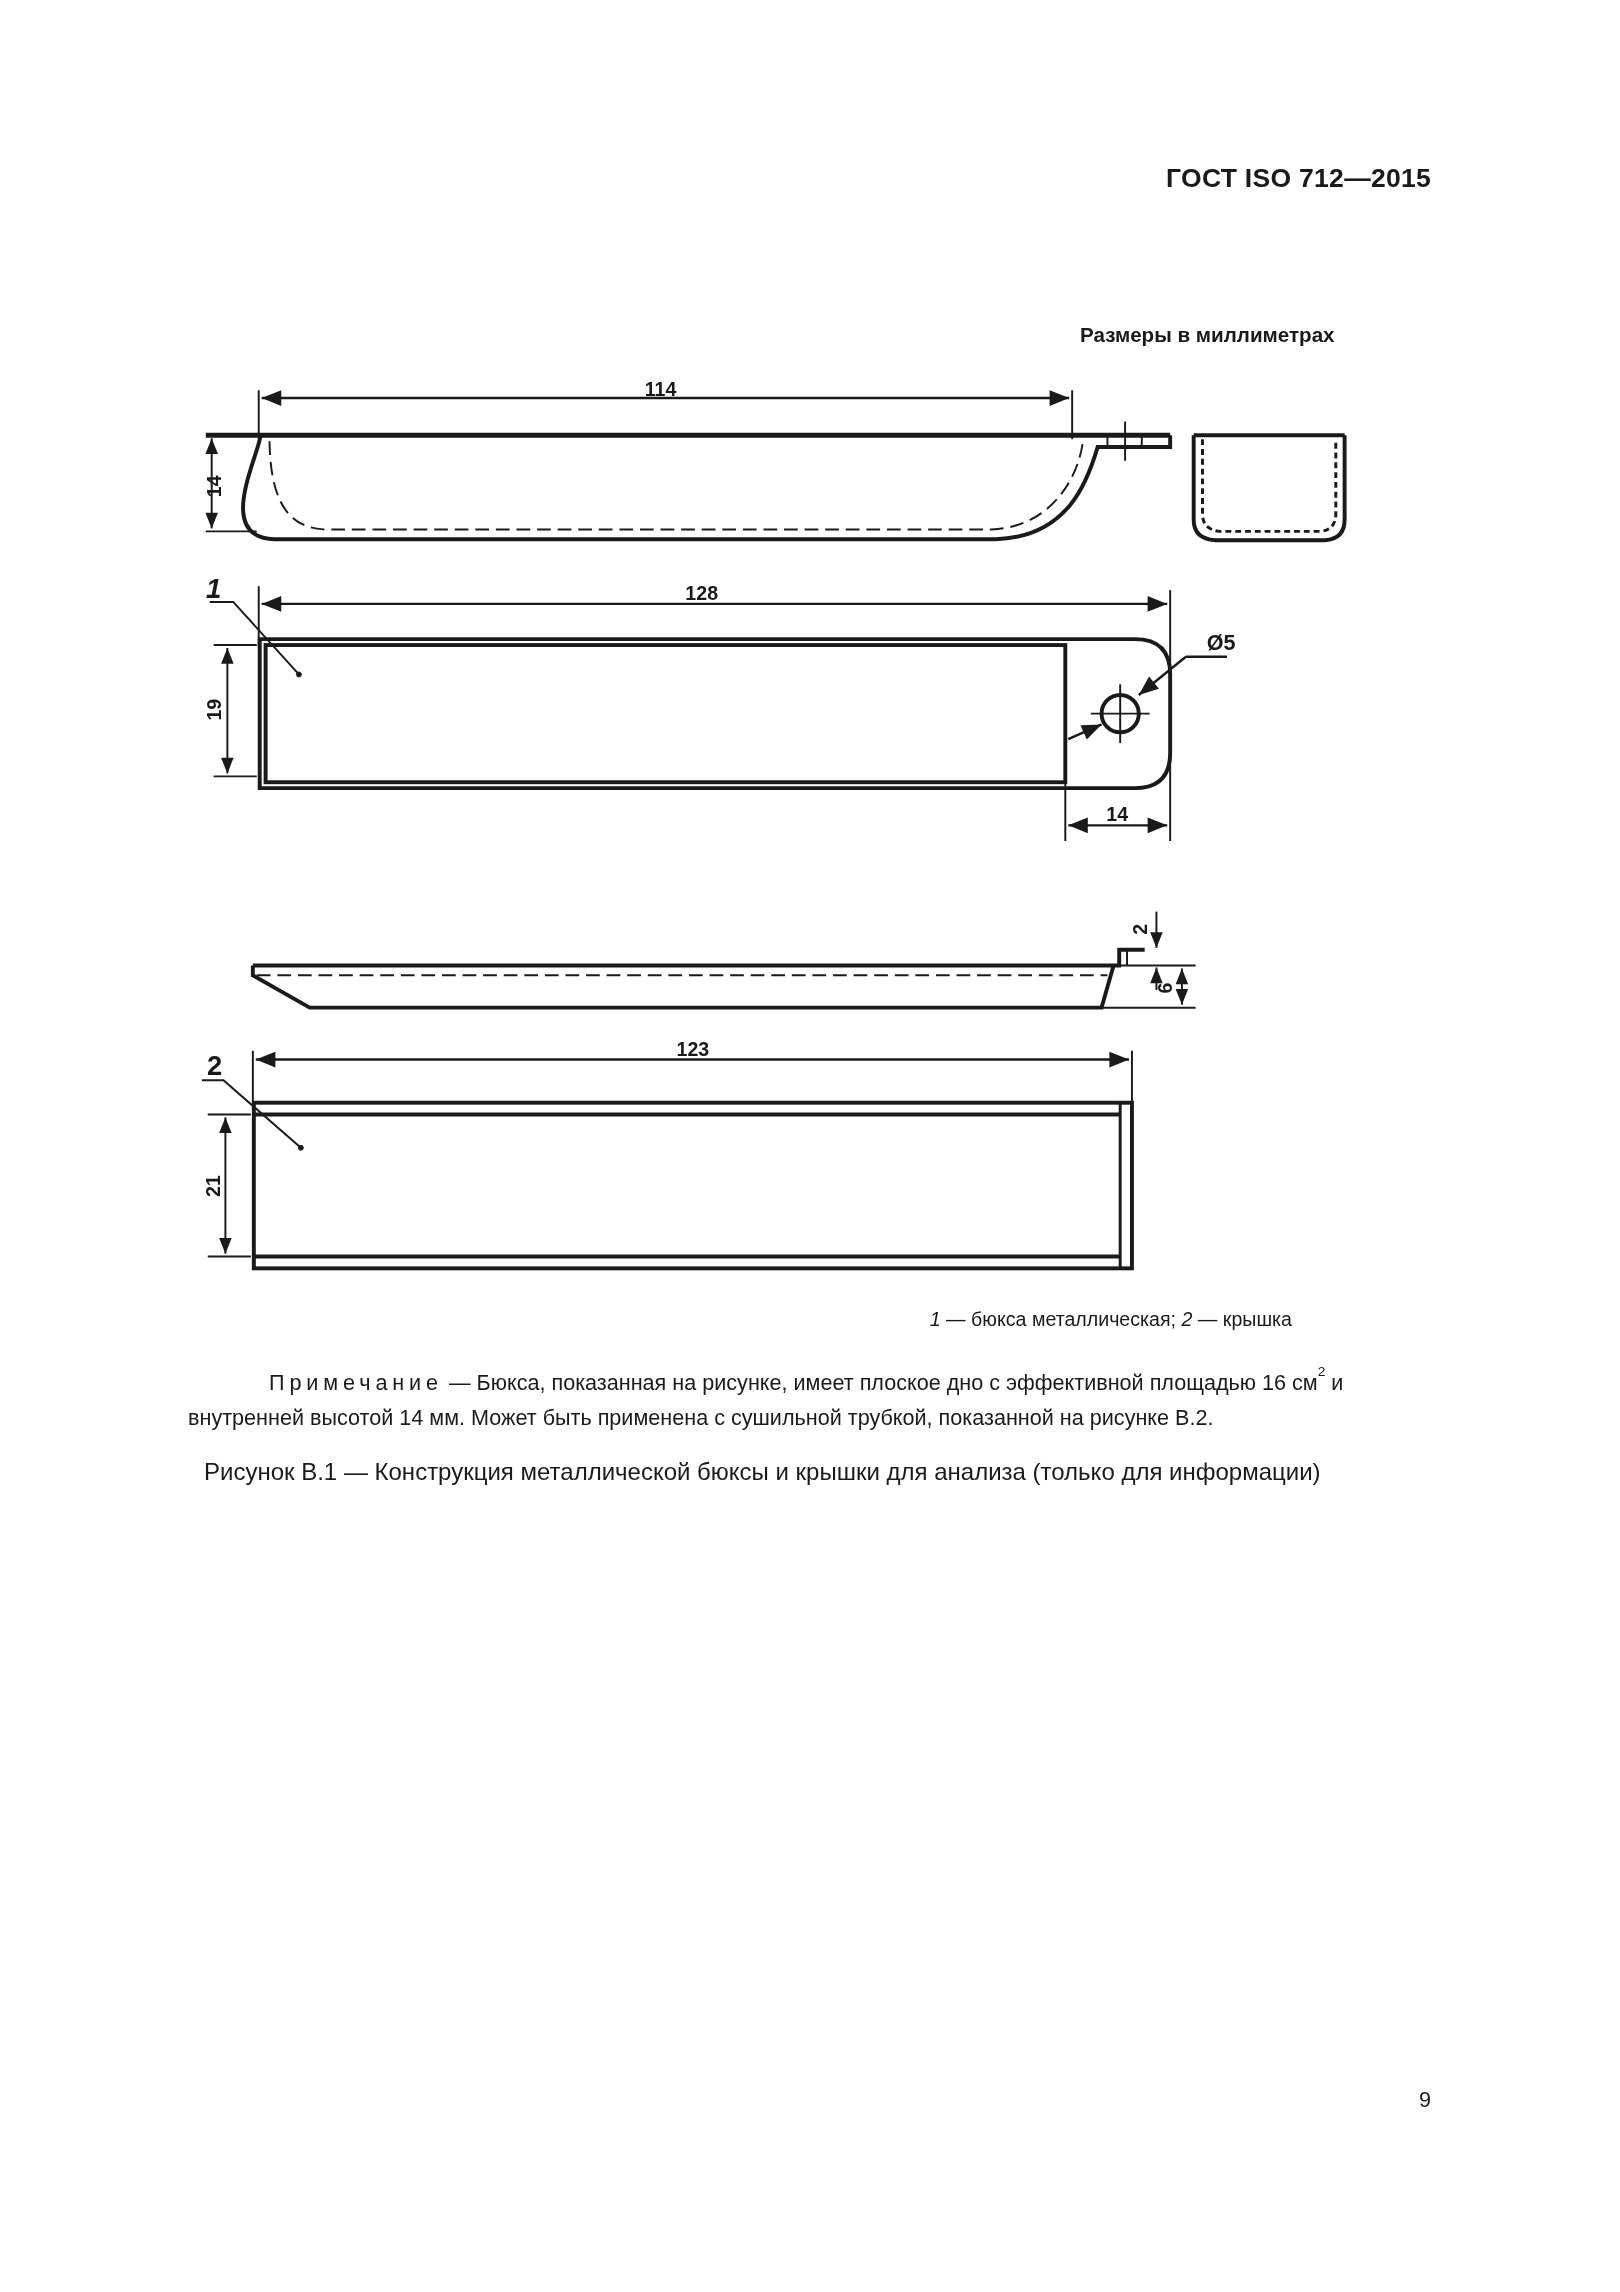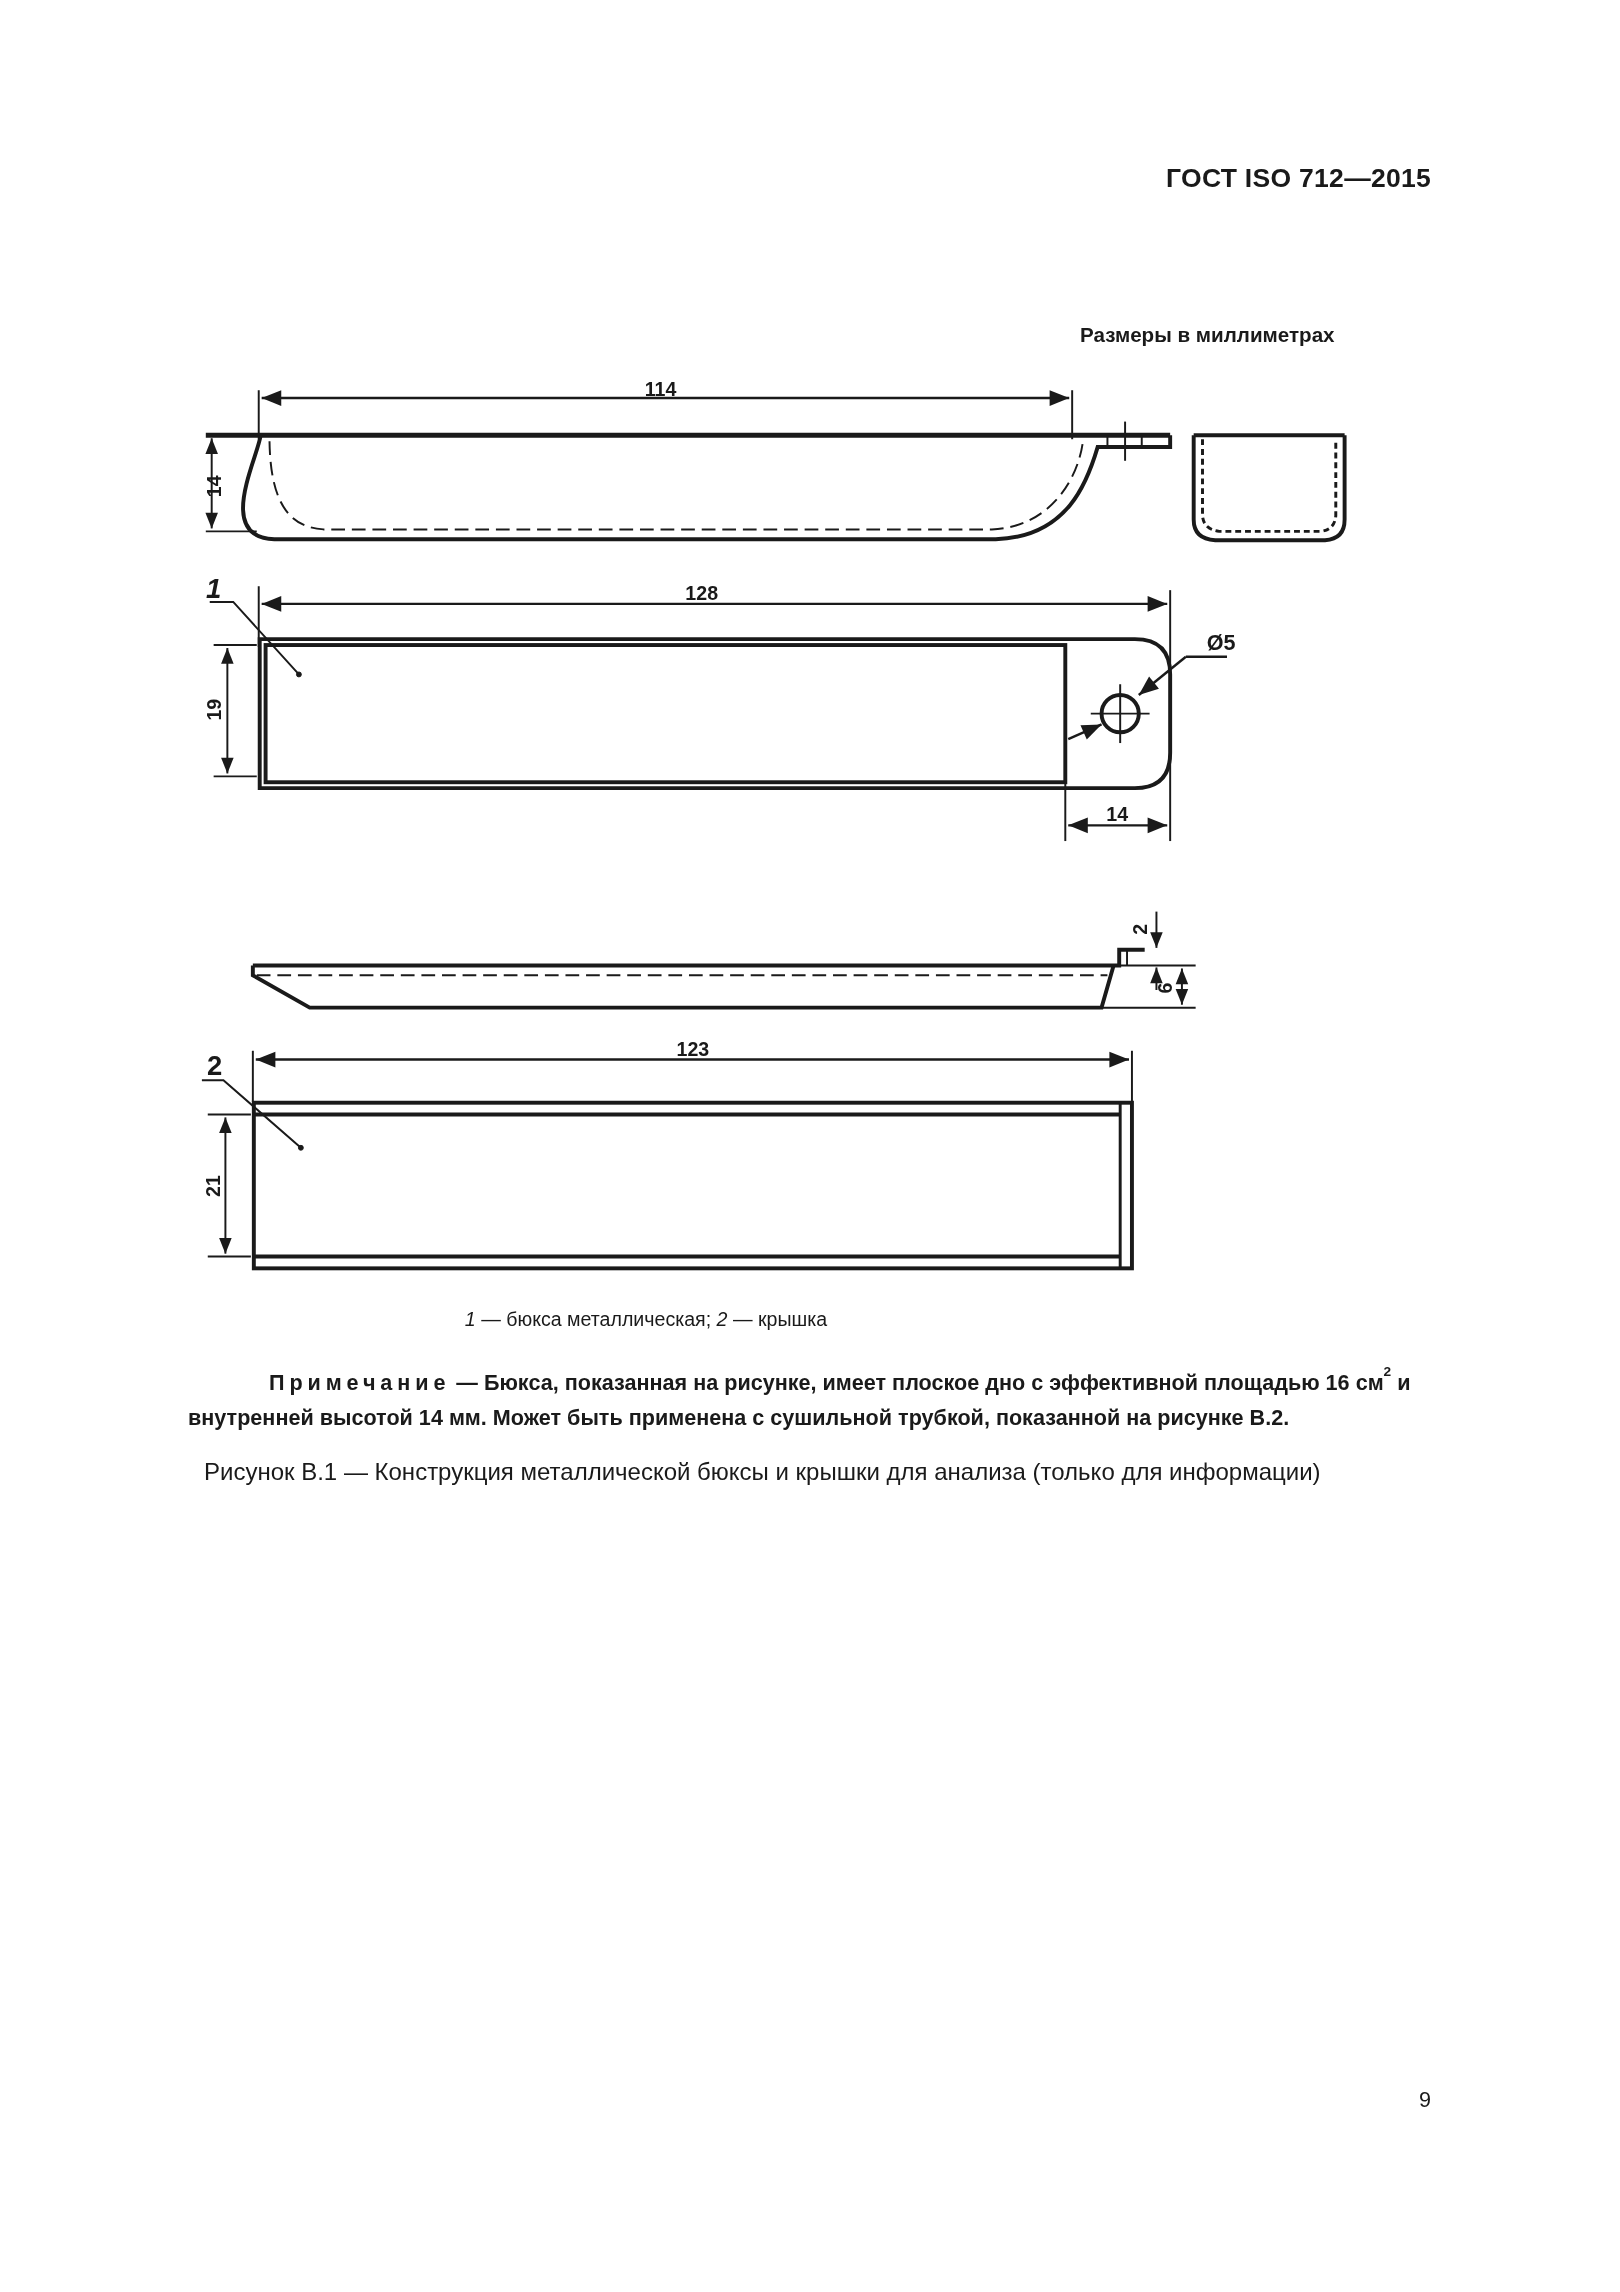--- a/index.html
+++ b/index.html
@@ -1,21 +1,21 @@
 <!DOCTYPE html>
 <html><head>
 <meta charset="utf-8">
 <style>
   html, body { margin:0; padding:0; background:#ffffff; }
   body { width:1620px; height:2293px; position:relative; overflow:hidden;
          font-family:"Liberation Sans", sans-serif; color:#1a1a1a; }
   .header-code { position:absolute; left:1166px; top:163px; font-weight:bold; font-size:26.5px; letter-spacing:0.3px; }
   .dims-note { position:absolute; left:1080px; top:323px; font-weight:bold; font-size:20.6px; }
   .drawing { position:absolute; left:0; top:0; }
-  .legend { position:absolute; left:0; width:1292px; top:1308px; text-align:center; font-size:19.6px; }
+  .legend { position:absolute; left:0; width:1292px; top:1308px; text-align:right; font-size:19.6px; }
   .legend i { font-style:italic; }
   .note { position:absolute; left:188px; top:1365px; width:1245px; font-size:21.6px; line-height:35px; }
   .note .lbl { letter-spacing:4.9px; }
   .note sup { font-size:13.7px; vertical-align:top; line-height:13.7px; }
   .caption { position:absolute; left:204px; top:1458px; font-size:24px; }
   .page-num { position:absolute; left:1419px; top:2087px; font-size:21.6px; }
   svg text { font-family:"Liberation Sans", sans-serif; font-weight:bold; fill:#1a1a1a; }
 </style>
 </head>
 <body>
@@ -325,17 +325,17 @@
   .note::first-line { }
   .note { text-indent: 0; }
   .note { padding-left: 0; }
   .note { text-indent: 0; }
   .note .lbl { margin-left: 0; }
   .note { text-indent: 0; }
   .note { text-indent: 0; }
   .note { text-indent: 0; }
   .note { text-indent: 0; }
   .note { text-indent: 0; }
-  .note { text-indent: 0; font-weight: bold; }
+  .note { text-indent: 0; }
   .note { text-indent: 0; }
   .note { text-indent: 69px; }
 </style>
 
 
 </body></html>

